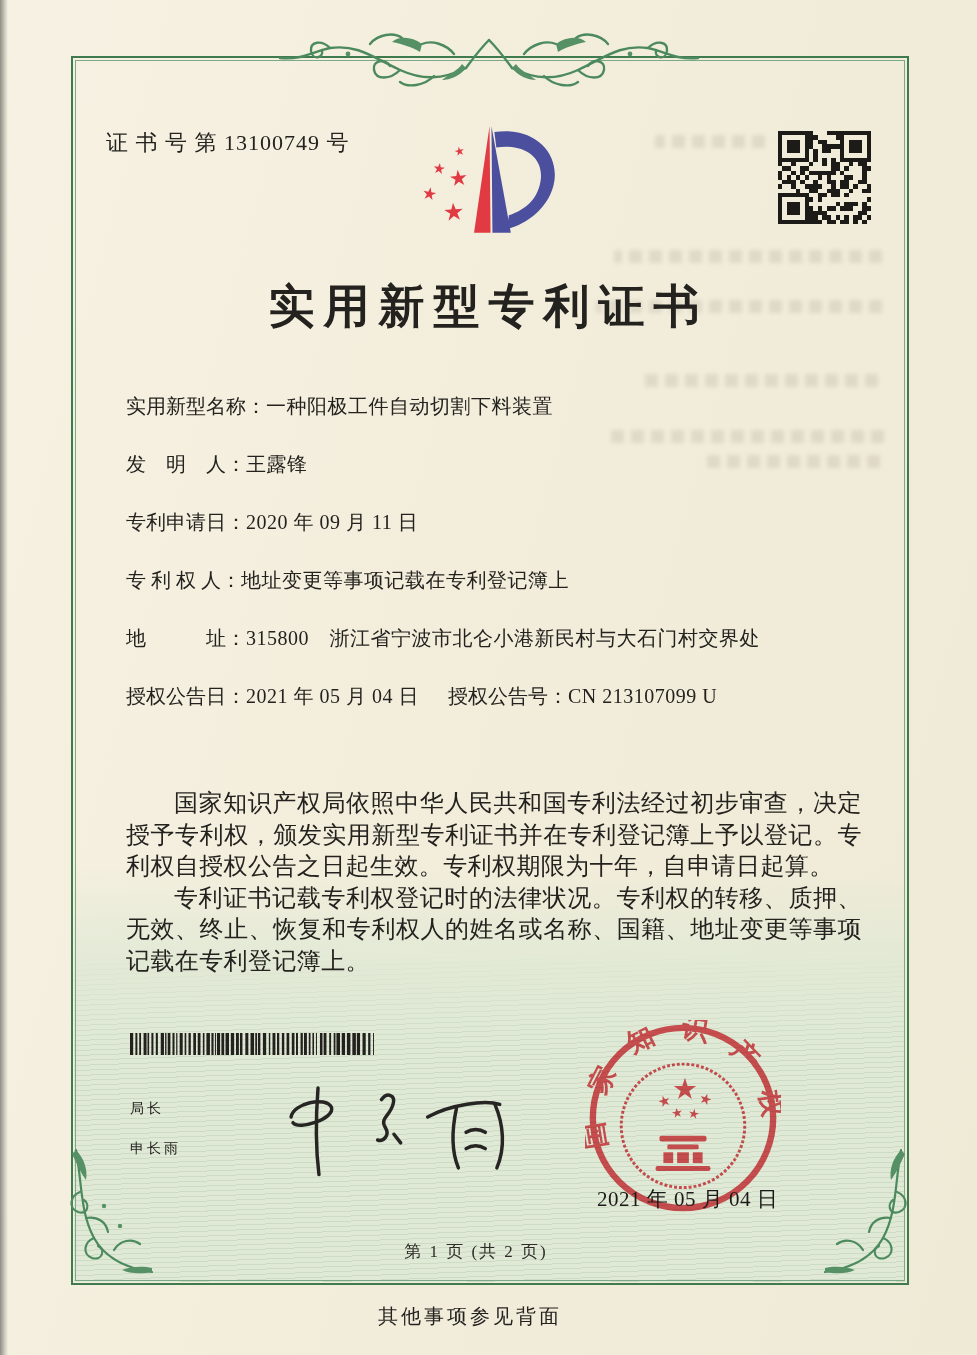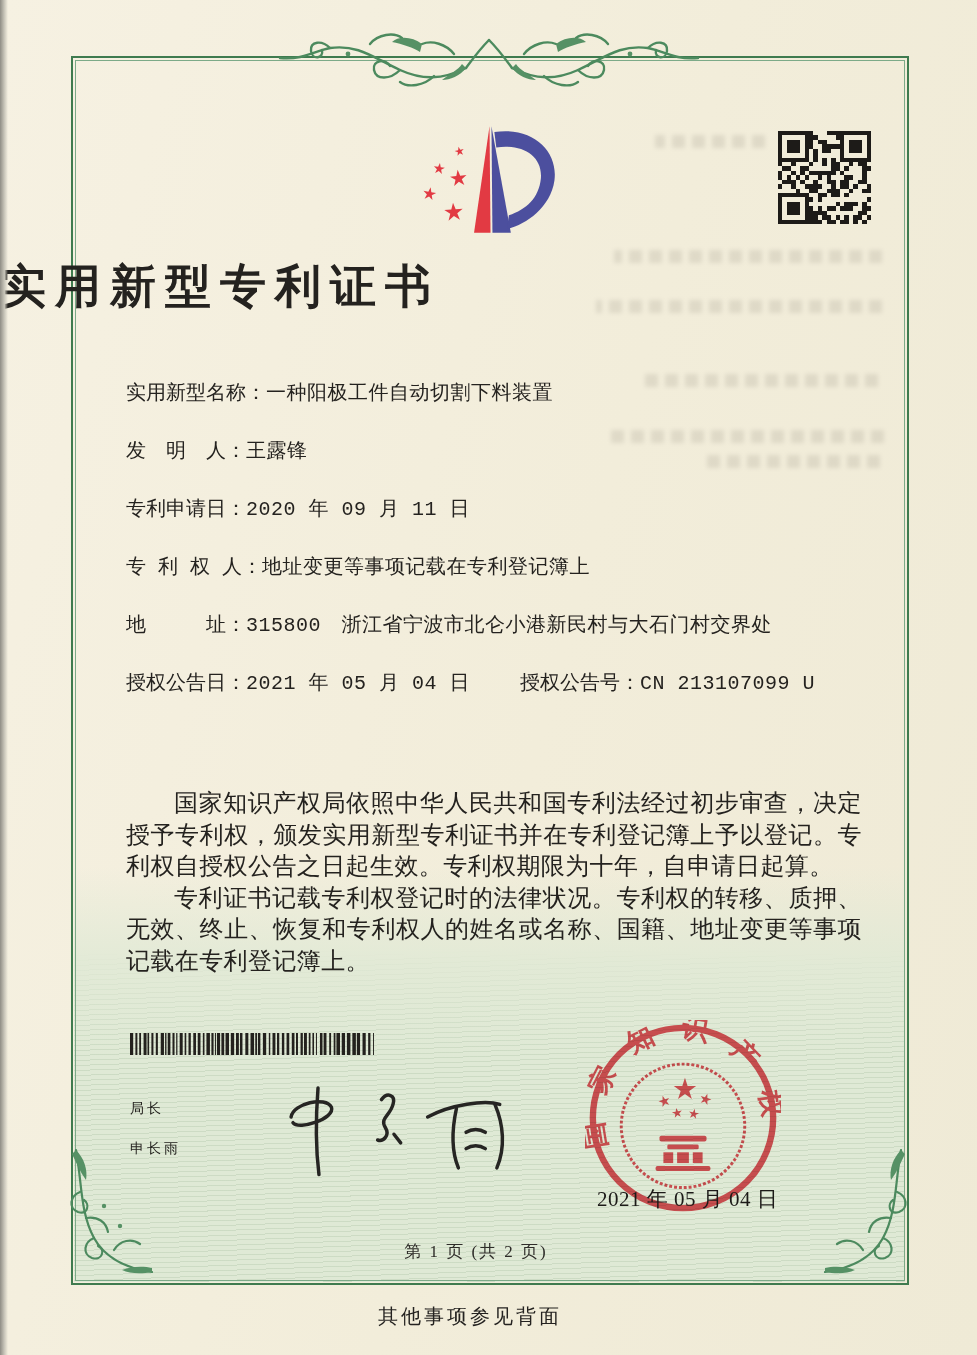--- a/index.html
+++ b/index.html
@@ -27,28 +27,28 @@
 
   .ornament-top{position:absolute;left:274px;top:14px;width:430px;height:90px;z-index:3;}
   .flourish{position:absolute;width:100px;height:140px;z-index:3;}
   .flourish.bl{left:60px;top:1142px;}
   .flourish.br{left:817px;top:1142px;transform:scaleX(-1);}
 
   .cert-no{position:absolute;left:106px;top:128px;font-size:22px;letter-spacing:1px;z-index:3;}
   .logo{position:absolute;left:413px;top:118px;width:155px;height:122px;z-index:3;}
   .qr{position:absolute;left:778px;top:131px;width:93px;height:93px;z-index:3;}
 
-  .title{position:absolute;left:0;width:977px;top:256px;font-size:46px;
+  .title{position:absolute;left:0;width:977px;top:276px;text-align:center;font-size:46px;
     font-weight:700;letter-spacing:9px;z-index:3;}
 
-  .fields{position:absolute;left:126px;top:379px;width:740px;z-index:3;font-size:20px;font-family:Liberation Mono, monospace;}
+  .fields{position:absolute;left:126px;top:391px;width:740px;z-index:3;font-size:20px;}
   .frow{height:30px;line-height:30px;margin-bottom:28px;white-space:nowrap;}
   .flabel{display:inline-block;}
   .fvalue{display:inline-block;letter-spacing:.5px;}
-  .pair2{margin-left:50px;}
+  .pair2{margin-left:29px;}
 
   .bodytext{position:absolute;left:126px;top:788px;width:736px;z-index:3;font-size:24px;}
   .bodytext p{margin:0;text-indent:2em;line-height:31.6px;text-align:justify;letter-spacing:.4px;}
 
   .barcode{position:absolute;left:130px;top:1033px;width:244px;height:22px;z-index:3;filter:blur(.3px);}
 
   .commissioner{position:absolute;left:130px;top:1100px;z-index:3;font-size:14px;}
   .commissioner .c-title{display:block;margin-bottom:22px;letter-spacing:3px;}
   .commissioner .c-name{display:block;letter-spacing:3px;}
   .signature{position:absolute;left:268px;top:1070px;width:250px;height:115px;z-index:4;}
@@ -117,20 +117,21 @@
       <path d="M16,8 C22,40 20,70 34,96 C44,114 64,126 92,130"></path>
       <path d="M34,96 C24,100 22,112 32,116 C42,119 46,108 38,104"></path>
       <path d="M20,50 C10,54 8,66 18,70 C28,73 30,62 24,58"></path>
       <path d="M26,76 C38,74 46,80 48,90"></path>
       <path d="M54,108 C60,98 72,96 80,102"></path>
       <path fill="var(--ornament_green_fill)" stroke="none" d="M16,8 C24,16 28,28 26,38 C20,30 16,20 12,12 Z"></path>
       <path fill="var(--ornament_green_fill)" stroke="none" d="M92,130 C82,132 70,132 62,128 C72,124 84,124 92,126 Z"></path>
     </g>
   </svg>
 
+  <div class="cert-no">证 书 号 第 13100749 号</div>
 
   <svg class="logo" viewBox="0 0 160 125">
     <polygon points="79,8 63,118 80,118" fill="var(--logo_red)"></polygon>
     <polygon points="81,8 82,118 101,118" fill="var(--logo_blue)"></polygon>
     <path d="M84,14 C124,8 150,34 146,64 C142,92 116,110 97,114 L99,100 C117,94 130,82 132,62 C134,38 112,26 86,30 Z" fill="var(--logo_blue)"></path>
     <use href="#star" transform="translate(48,34) scale(5) rotate(-12)" fill="var(--logo_red)"></use>
     <use href="#star" transform="translate(27,52) scale(6) rotate(8)" fill="var(--logo_red)"></use>
     <use href="#star" transform="translate(47,62) scale(9) rotate(-6)" fill="var(--logo_red)"></use>
     <use href="#star" transform="translate(17,78) scale(7) rotate(10)" fill="var(--logo_red)"></use>
     <use href="#star" transform="translate(42,97) scale(10) rotate(-4)" fill="var(--logo_red)"></use>

